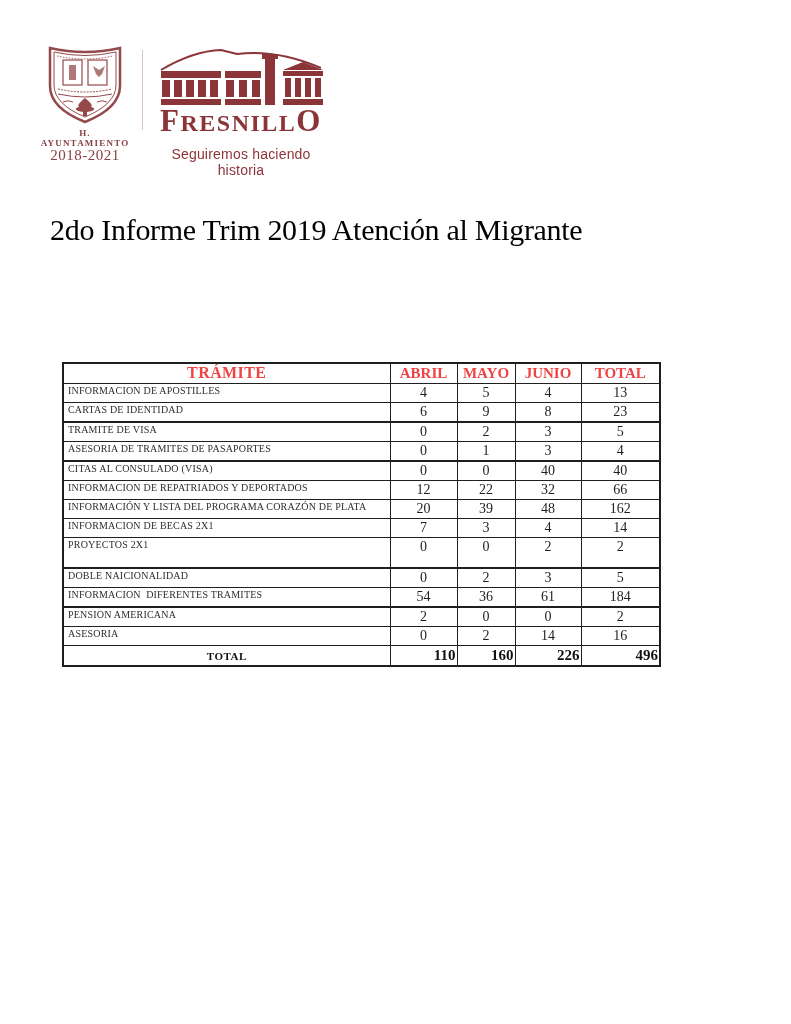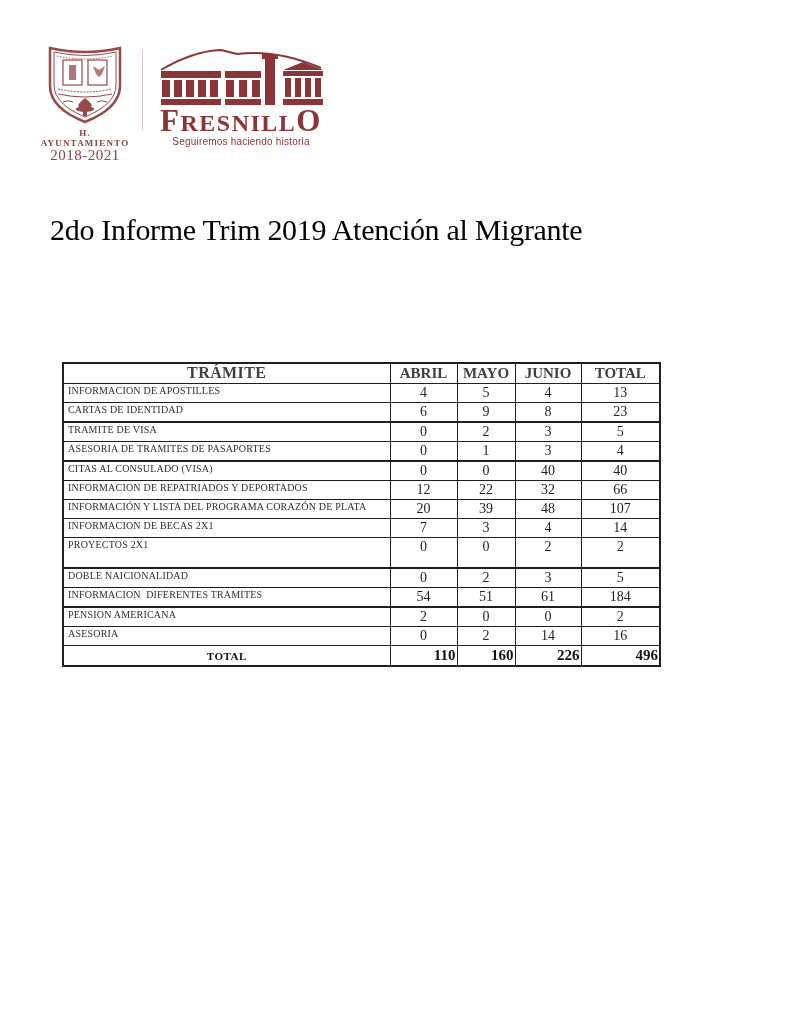--- a/index.html
+++ b/index.html
@@ -18,21 +18,21 @@
   .seal-block { width: 98px; text-align: center; color: #8a4143; }
   .seal-block svg { display: block; margin: 0 auto; }
   .seal-cap1 { font-size: 9px; font-weight: bold; letter-spacing: 1.2px; margin-top: 2px; }
   .seal-cap2 { font-size: 15px; font-weight: normal; letter-spacing: 0.5px; line-height: 1; }
   .brand-divider { width: 1px; height: 80px; background: #d9c7c7; margin: 10px 12px 0 8px; }
   .fresnillo-block { width: 172px; text-align: center; color: #8c3538; padding-top: 6px; }
   .fresnillo-block svg { display: block; margin: 0 auto; }
   .fres-word { font-weight: bold; letter-spacing: 1.5px; line-height: 1; margin-top: -3px; white-space: nowrap; }
   .fw-big { font-size: 31px; }
   .fw-small { font-size: 24px; }
-  .fres-tagline { font-family: "Liberation Sans", sans-serif; font-size: 10px; margin-top: 0; letter-spacing: 0.2px; }
+  .fres-tagline { font-family: "Liberation Sans", sans-serif; font-size: 14px; margin-top: 10px; letter-spacing: 0.2px; }
 
   
   .title {
     position: absolute; left: 50px; top: 213px; margin: 0;
     font-size: 30px; font-weight: normal; color: #000;
     letter-spacing: -0.3px; white-space: nowrap;
   }
   .intro {
     position: absolute; left: 37px; top: 269px; width: 705px; margin: 0;
     font-size: 14.5px; line-height: 25px; color: #111;
@@ -41,21 +41,21 @@
 
   
   .report-table {
     position: absolute; left: 62px; top: 362px; width: 597px;
     border-collapse: collapse; table-layout: fixed;
     border: 2px solid #1f1f1f;
     color: #1e1e1e;
   }
   .report-table th, .report-table td { border: 1px solid #1f1f1f; overflow: hidden; }
   .report-table thead tr { height: 20px; }
-  .report-table thead th { font-weight: bold; font-size: 15px; padding: 0 2px; color: #404040; }
+  .report-table thead th { font-weight: bold; font-size: 15px; padding: 0 2px; color: #ef4444; }
   .report-table thead th.col-tramite { font-size: 16px; letter-spacing: 0.4px; }
   .report-table tbody tr { height: 18px; }
   .report-table tbody tr:nth-child(9) { height: 30px; padding-left: 38px; }
   .report-table tbody tr:nth-child(2) td,
   .report-table tbody tr:nth-child(4) td,
   .report-table tbody tr:nth-child(9) td,
   .report-table tbody tr:nth-child(11) td,
   .report-table tbody tr:nth-child(14) td { border-bottom-width: 2px; }
   .c-label {
     font-size: 10px; text-align: left; vertical-align: top;
@@ -186,21 +186,21 @@
           <td class="c-val">12</td>
           <td class="c-val">22</td>
           <td class="c-val">32</td>
           <td class="c-val">66</td>
         </tr>
         <tr>
           <td class="c-label">INFORMACIÓN Y LISTA DEL PROGRAMA CORAZÓN DE PLATA</td>
           <td class="c-val">20</td>
           <td class="c-val">39</td>
           <td class="c-val">48</td>
-          <td class="c-val">107</td>
+          <td class="c-val">162</td>
         </tr>
         <tr>
           <td class="c-label">INFORMACION DE BECAS 2X1</td>
           <td class="c-val">7</td>
           <td class="c-val">3</td>
           <td class="c-val">4</td>
           <td class="c-val">14</td>
         </tr>
         <tr>
           <td class="c-label">PROYECTOS 2X1</td>
@@ -212,21 +212,21 @@
         <tr>
           <td class="c-label">DOBLE NAICIONALIDAD</td>
           <td class="c-val">0</td>
           <td class="c-val">2</td>
           <td class="c-val">3</td>
           <td class="c-val">5</td>
         </tr>
         <tr>
           <td class="c-label">INFORMACION  DIFERENTES TRAMITES</td>
           <td class="c-val">54</td>
-          <td class="c-val">51</td>
+          <td class="c-val">36</td>
           <td class="c-val">61</td>
           <td class="c-val">184</td>
         </tr>
         <tr>
           <td class="c-label">PENSION AMERICANA</td>
           <td class="c-val">2</td>
           <td class="c-val">0</td>
           <td class="c-val">0</td>
           <td class="c-val">2</td>
         </tr>

